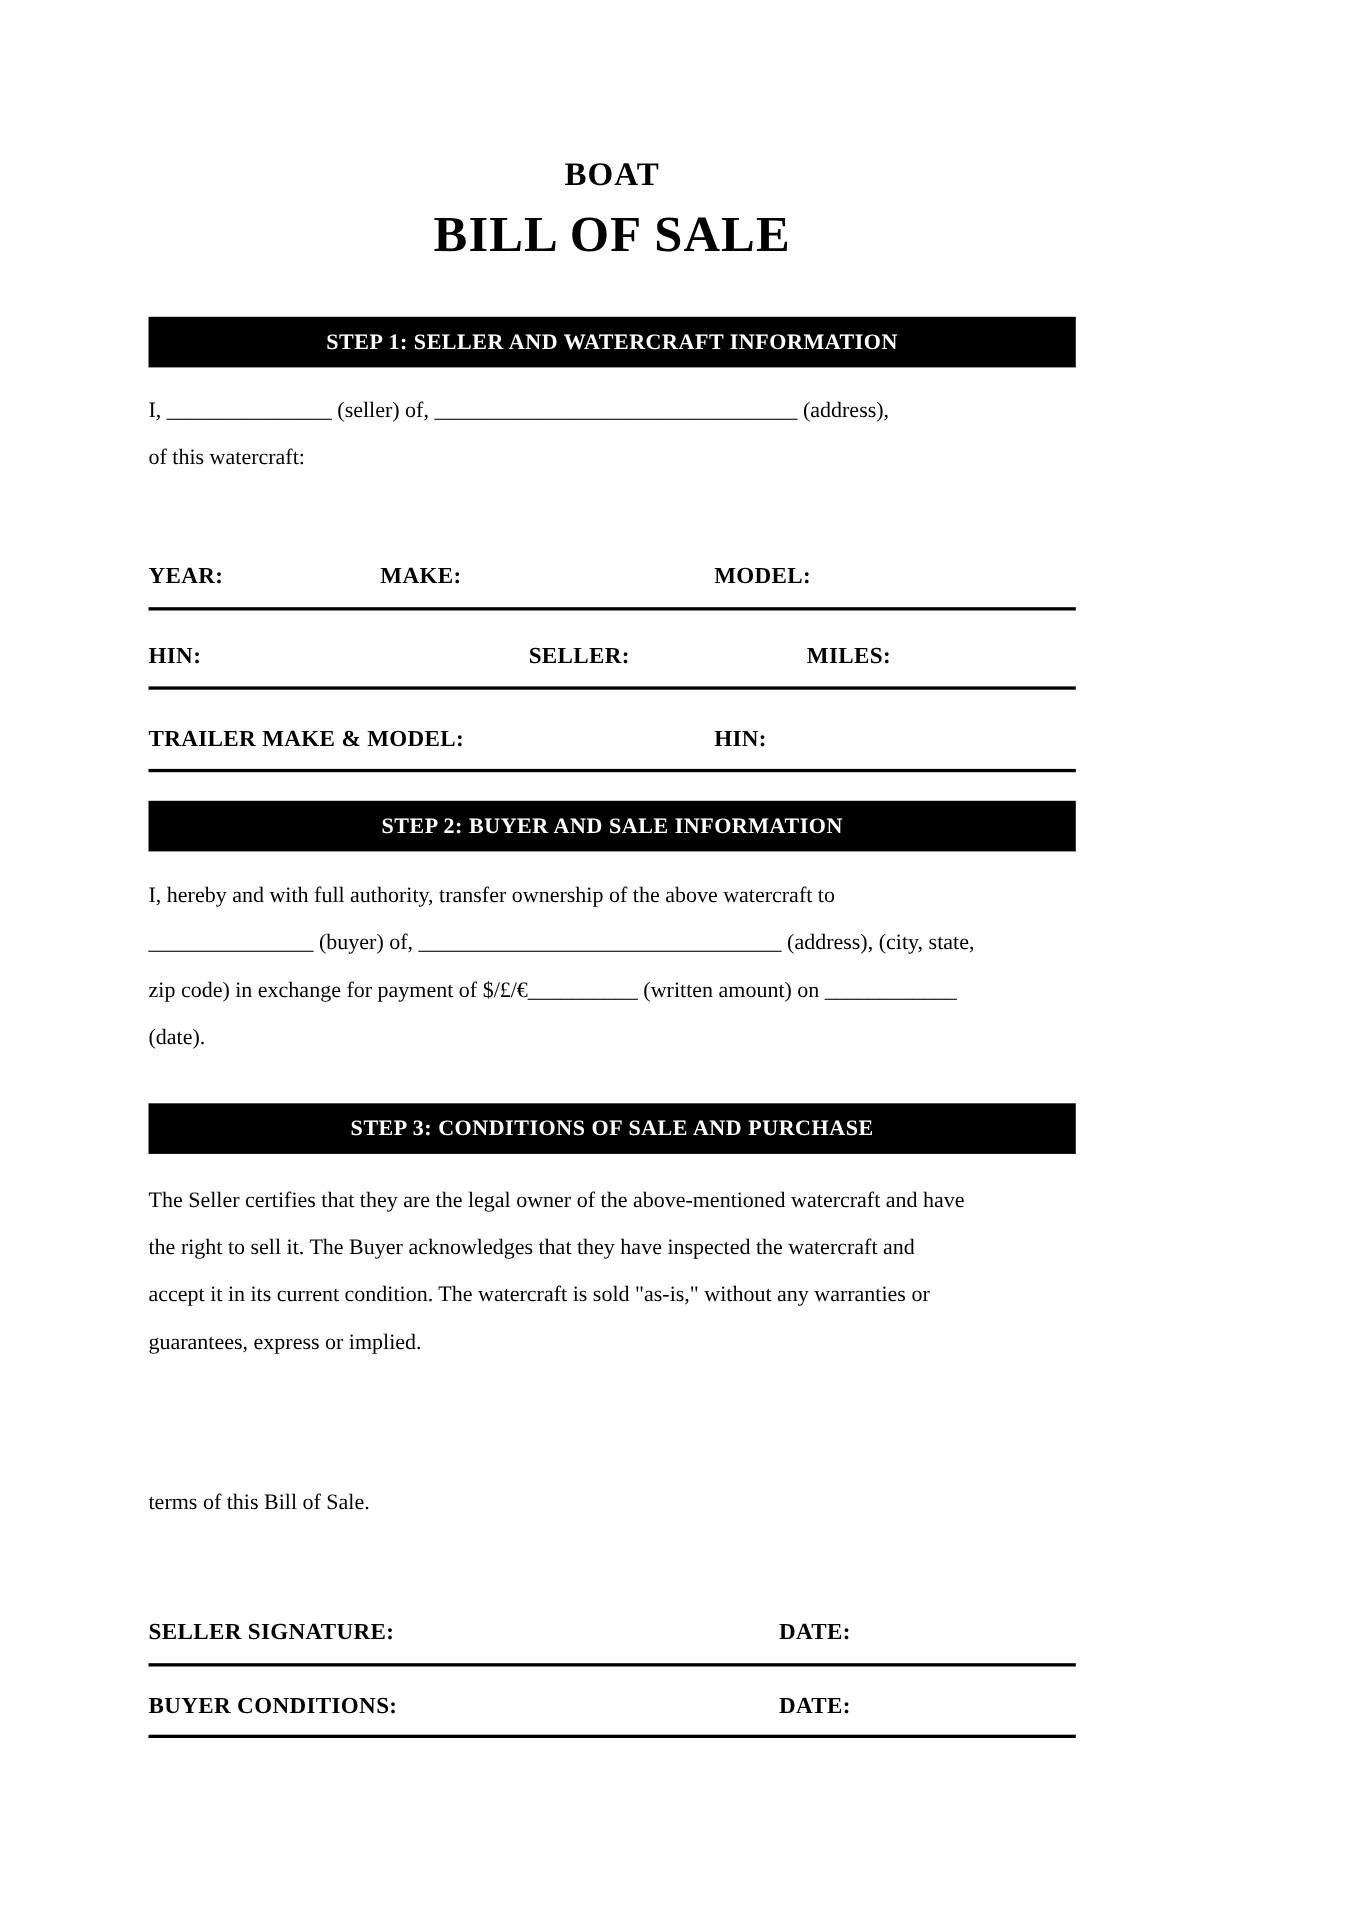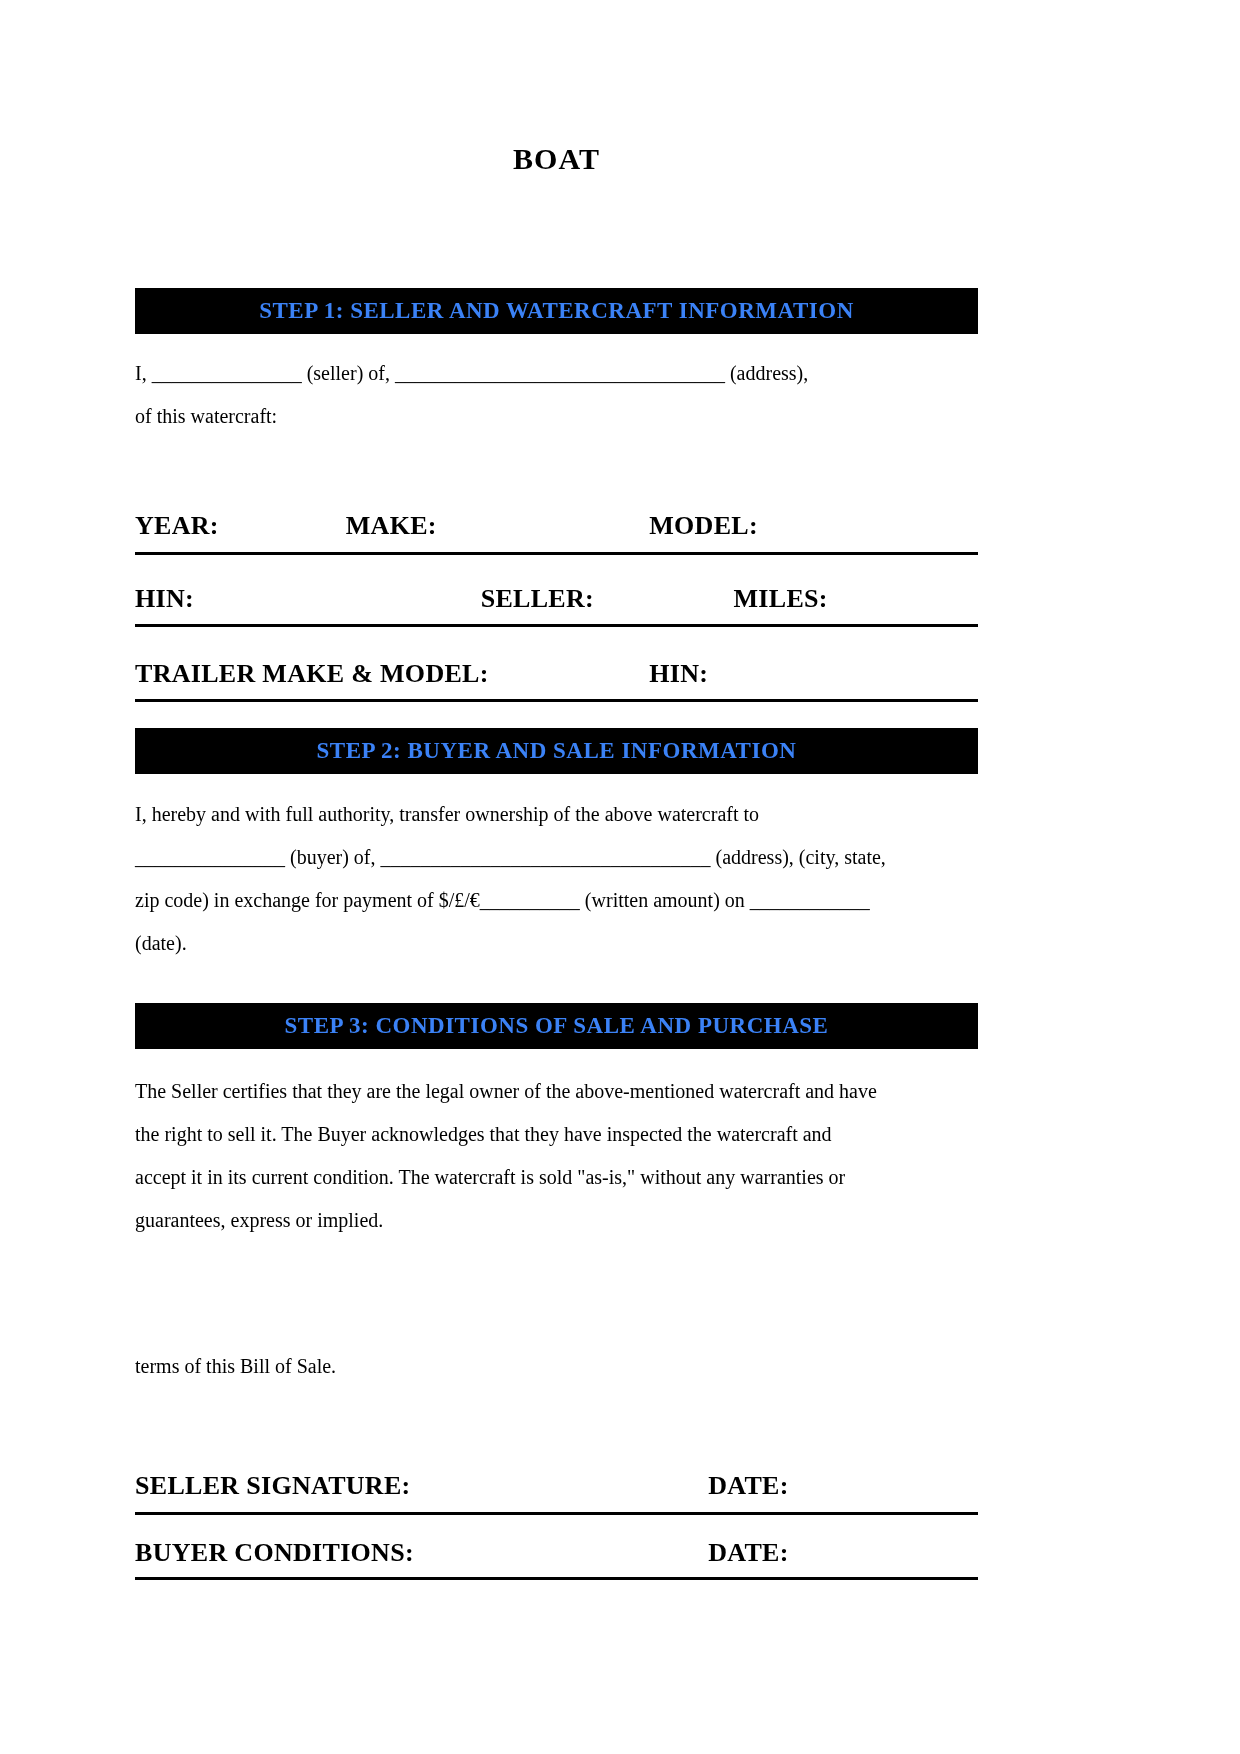--- a/index.html
+++ b/index.html
@@ -30,54 +30,55 @@
     text-align: center;
     font-size: 46px;
     font-weight: bold;
     letter-spacing: 1px;
   }
 
   .banner {
     height: 46px;
     line-height: 46px;
     background: #000000;
-    color: #3b82f6;
+    color: #ffffff;
     text-align: center;
     font-weight: bold;
-    font-size: 23px;
+    font-size: 20px;
     letter-spacing: 0.5px;
   }
 
   .para .line {
     font-size: 20px;
     line-height: 43px;
     white-space: nowrap;
   }
 
   .field-row {
     border-bottom: 3px solid #000000;
     position: absolute;
     left: 135px;
     width: 843px;
   }
   .field-row .flabel {
     position: absolute;
     top: 6px;
-    font-size: 26px;
+    font-size: 21px;
     font-weight: bold;
     letter-spacing: 0.3px;
     white-space: nowrap;
   }
 </style>
 </head>
 <body>
 
 <div class="page">
 
   <div class="content-abs title-small" style="top:142px;">BOAT</div>
+  <div class="content-abs title-large" style="top:186px;">BILL OF SALE</div>
 
   <div class="content-abs banner" style="top:288px;">STEP 1: SELLER AND WATERCRAFT INFORMATION</div>
 
   <div class="content-abs para" style="top:352px;">
     <div class="line">I, _______________ (seller) of, _________________________________ (address),</div>
     <div class="line">of this watercraft:</div>
   </div>
 
   <div class="field-row" style="top:505px; height:50px;">
     <span class="flabel" style="left:0%;">YEAR:</span>

